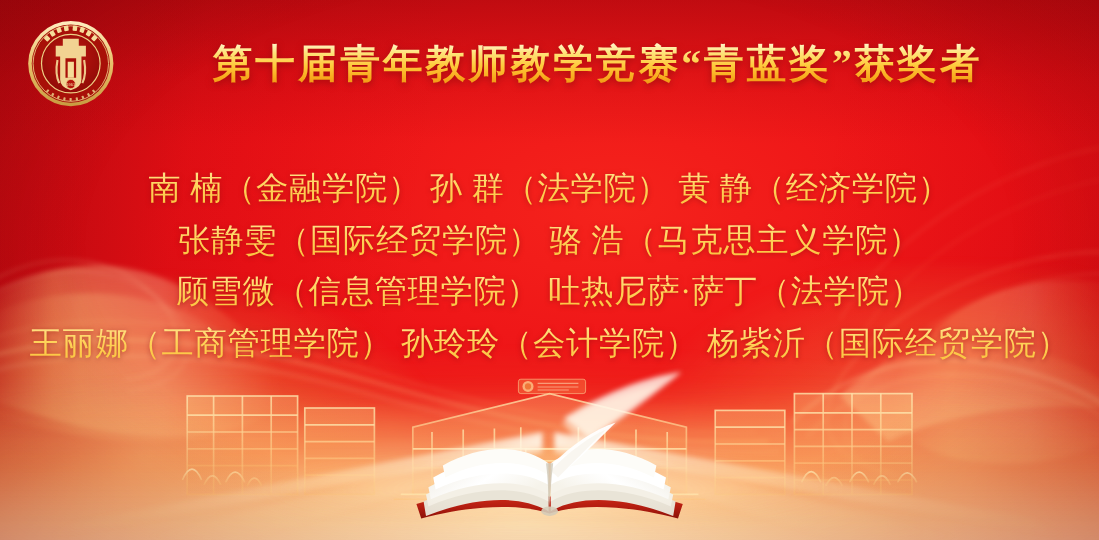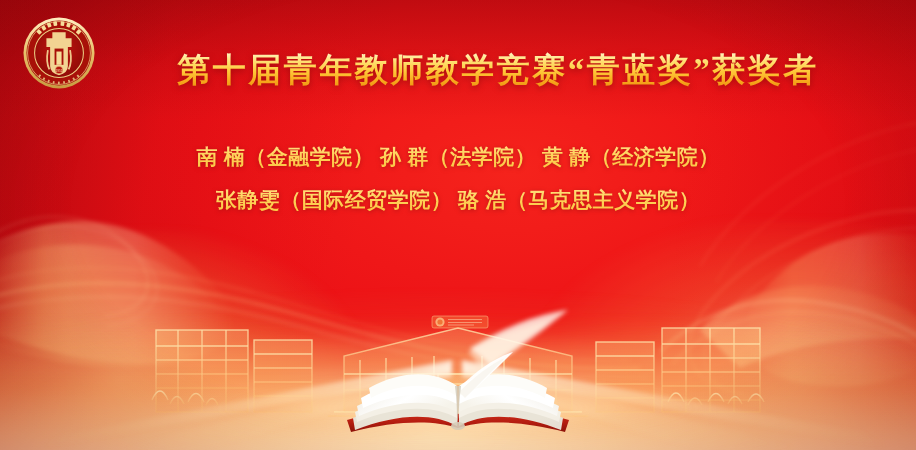--- a/index.html
+++ b/index.html
@@ -91,21 +91,21 @@
     position: absolute;
     left: 22px;
     top: 16px;
     width: 74px;
     height: 74px;
   }
   .title {
     position: absolute;
     left: 120px;
     right: 40px;
-    top: 44px;
+    top: 28px;
     height: 54px;
     display: flex;
     align-items: center;
     justify-content: center;
   }
   .title-text {
     font-family: "Liberation Serif", "DejaVu Serif", serif;
     font-size: 33px;
     font-weight: bold;
     letter-spacing: 2.5px;
@@ -124,31 +124,30 @@
     position: absolute;
     left: 0; right: 0;
     top: 136px;
     display: flex;
     flex-direction: column;
     align-items: center;
     gap: 0px;
   }
   .name-line {
     font-family: "Liberation Serif", "DejaVu Serif", serif;
-    font-size: 21px;
+    font-size: 27px;
     line-height: 43px;
     letter-spacing: 0.5px;
     white-space: nowrap;
     color: #ffd24a;
     background: linear-gradient(180deg, #ffe9a3 0%, #ffd35a 45%, #f9bc33 100%);
     -webkit-background-clip: text;
     background-clip: text;
     -webkit-text-fill-color: transparent;
     filter: drop-shadow(0 1px 2px rgba(130,8,10,0.50));
-    font-weight: bold;
   }
 
   
   .scene {
     position: absolute;
     left: 0; right: 0;
     bottom: 0;
     height: 160px;
     pointer-events: none;
   }
@@ -446,15 +445,17 @@
     </svg>
 
     <div class="title">
       <span class="title-text">第十届青年教师教学竞赛“青蓝奖”获奖者</span>
     </div>
   </div>
 
   <div class="names">
     <div class="name-line">南 楠（金融学院） 孙 群（法学院） 黄 静（经济学院）</div>
     <div class="name-line">张静雯（国际经贸学院） 骆 浩（马克思主义学院）</div>
+    <div class="name-line">顾雪微（信息管理学院） 吐热尼萨·萨丁（法学院）</div>
+    <div class="name-line">王丽娜（工商管理学院） 孙玲玲（会计学院） 杨紫沂（国际经贸学院）</div>
   </div>
 
 </div>
 
 </body></html>

